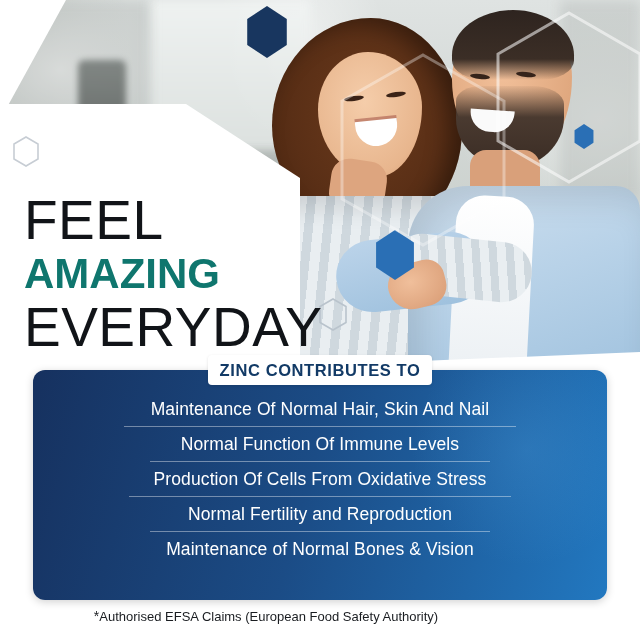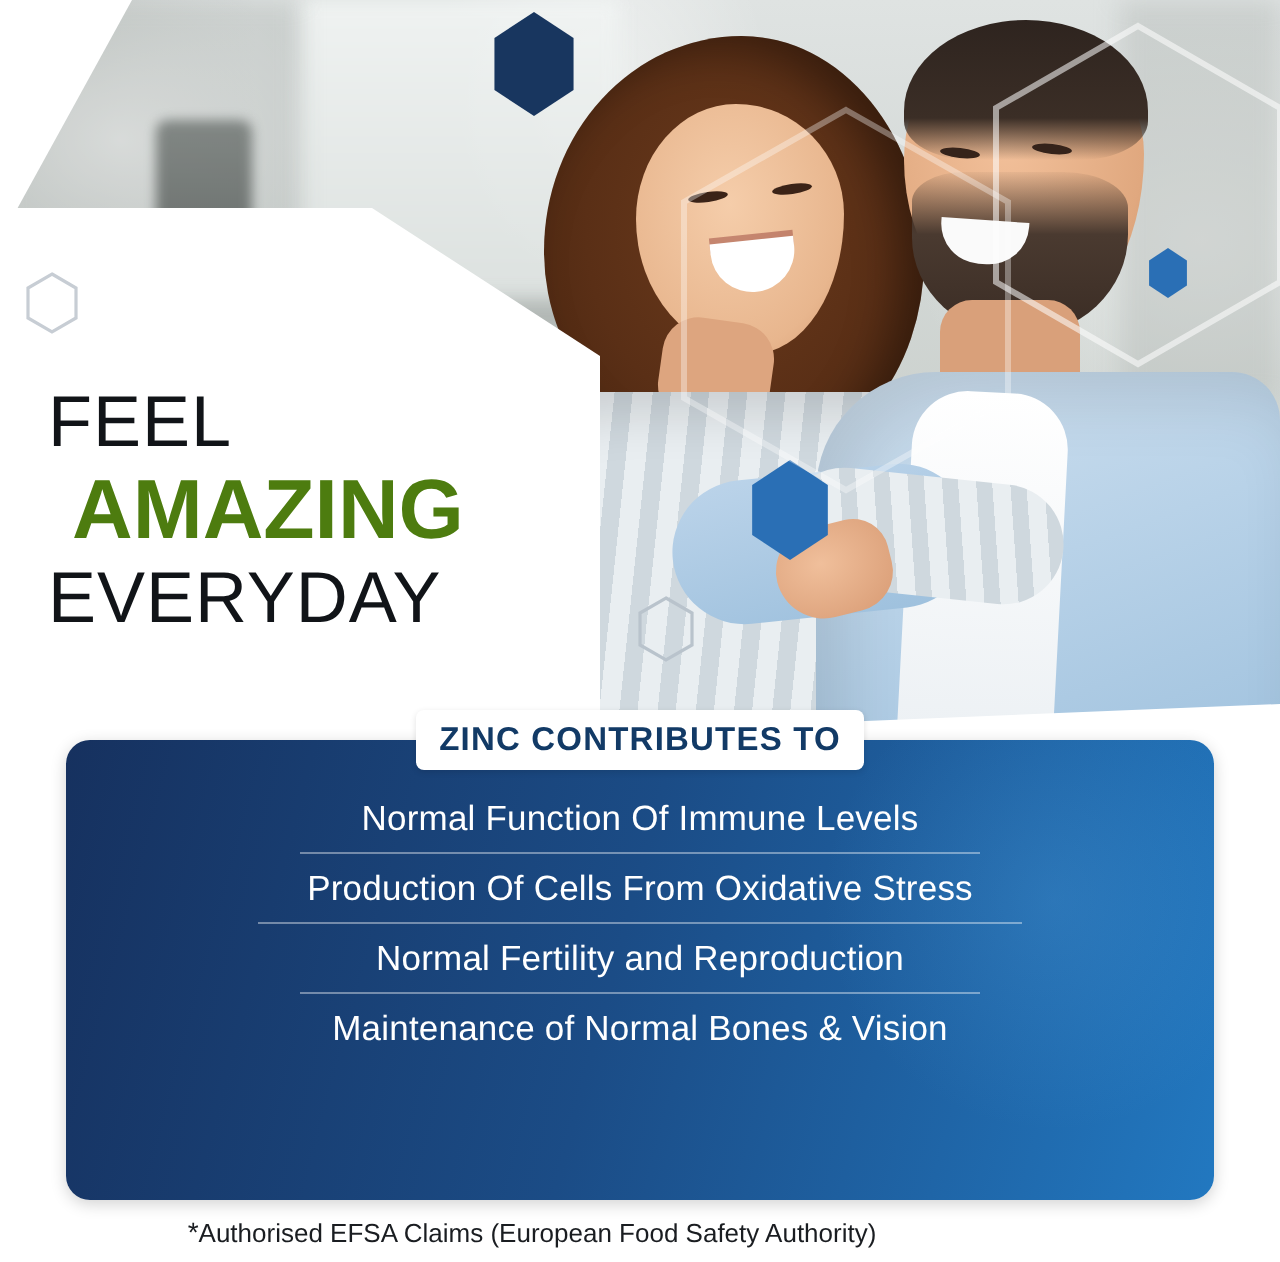--- a/index.html
+++ b/index.html
@@ -223,32 +223,32 @@
   .hex-outline svg { display: block; }
 
   
   .headline {
     position: absolute;
     left: 24px; top: 193px;
     line-height: 1.0;
     user-select: none;
   }
   .headline div {
-    font-size: 36px;
+    font-size: 55px;
     letter-spacing: 0.5px;
     font-weight: 400;
     color: #111418;
     font-family: "Liberation Sans", sans-serif;
   }
   .headline .l1 { font-weight: 400; }
   .headline .l2 {
     font-weight: 700;
-    color: #4d7c0f;
+    color: #0f766e;
     font-size: 42px;
-    margin: 5px 0 5px 12px;
+    margin: 5px 0 5px 0;
     letter-spacing: 0px;
   }
   .headline .l3 { font-weight: 400; }
 
   
   .card {
     position: absolute;
     left: 33px; top: 370px;
     width: 574px; height: 230px;
     border-radius: 12px;
@@ -392,20 +392,24 @@
   </div>
 
   <div class="card"></div>
 
   <div class="badge">
     <span>ZINC CONTRIBUTES TO</span>
   </div>
 
   <div class="claims">
     <div class="claim">
+      <div class="claim-text">Maintenance Of Normal Hair, Skin And Nail</div>
+      <div class="sep" style="width:392px;"></div>
+    </div>
+    <div class="claim">
       <div class="claim-text">Normal Function Of Immune Levels</div>
       <div class="sep" style="width:340px;"></div>
     </div>
     <div class="claim">
       <div class="claim-text">Production Of Cells From Oxidative Stress</div>
       <div class="sep" style="width:382px;"></div>
     </div>
     <div class="claim">
       <div class="claim-text">Normal Fertility and Reproduction</div>
       <div class="sep" style="width:340px;"></div>

